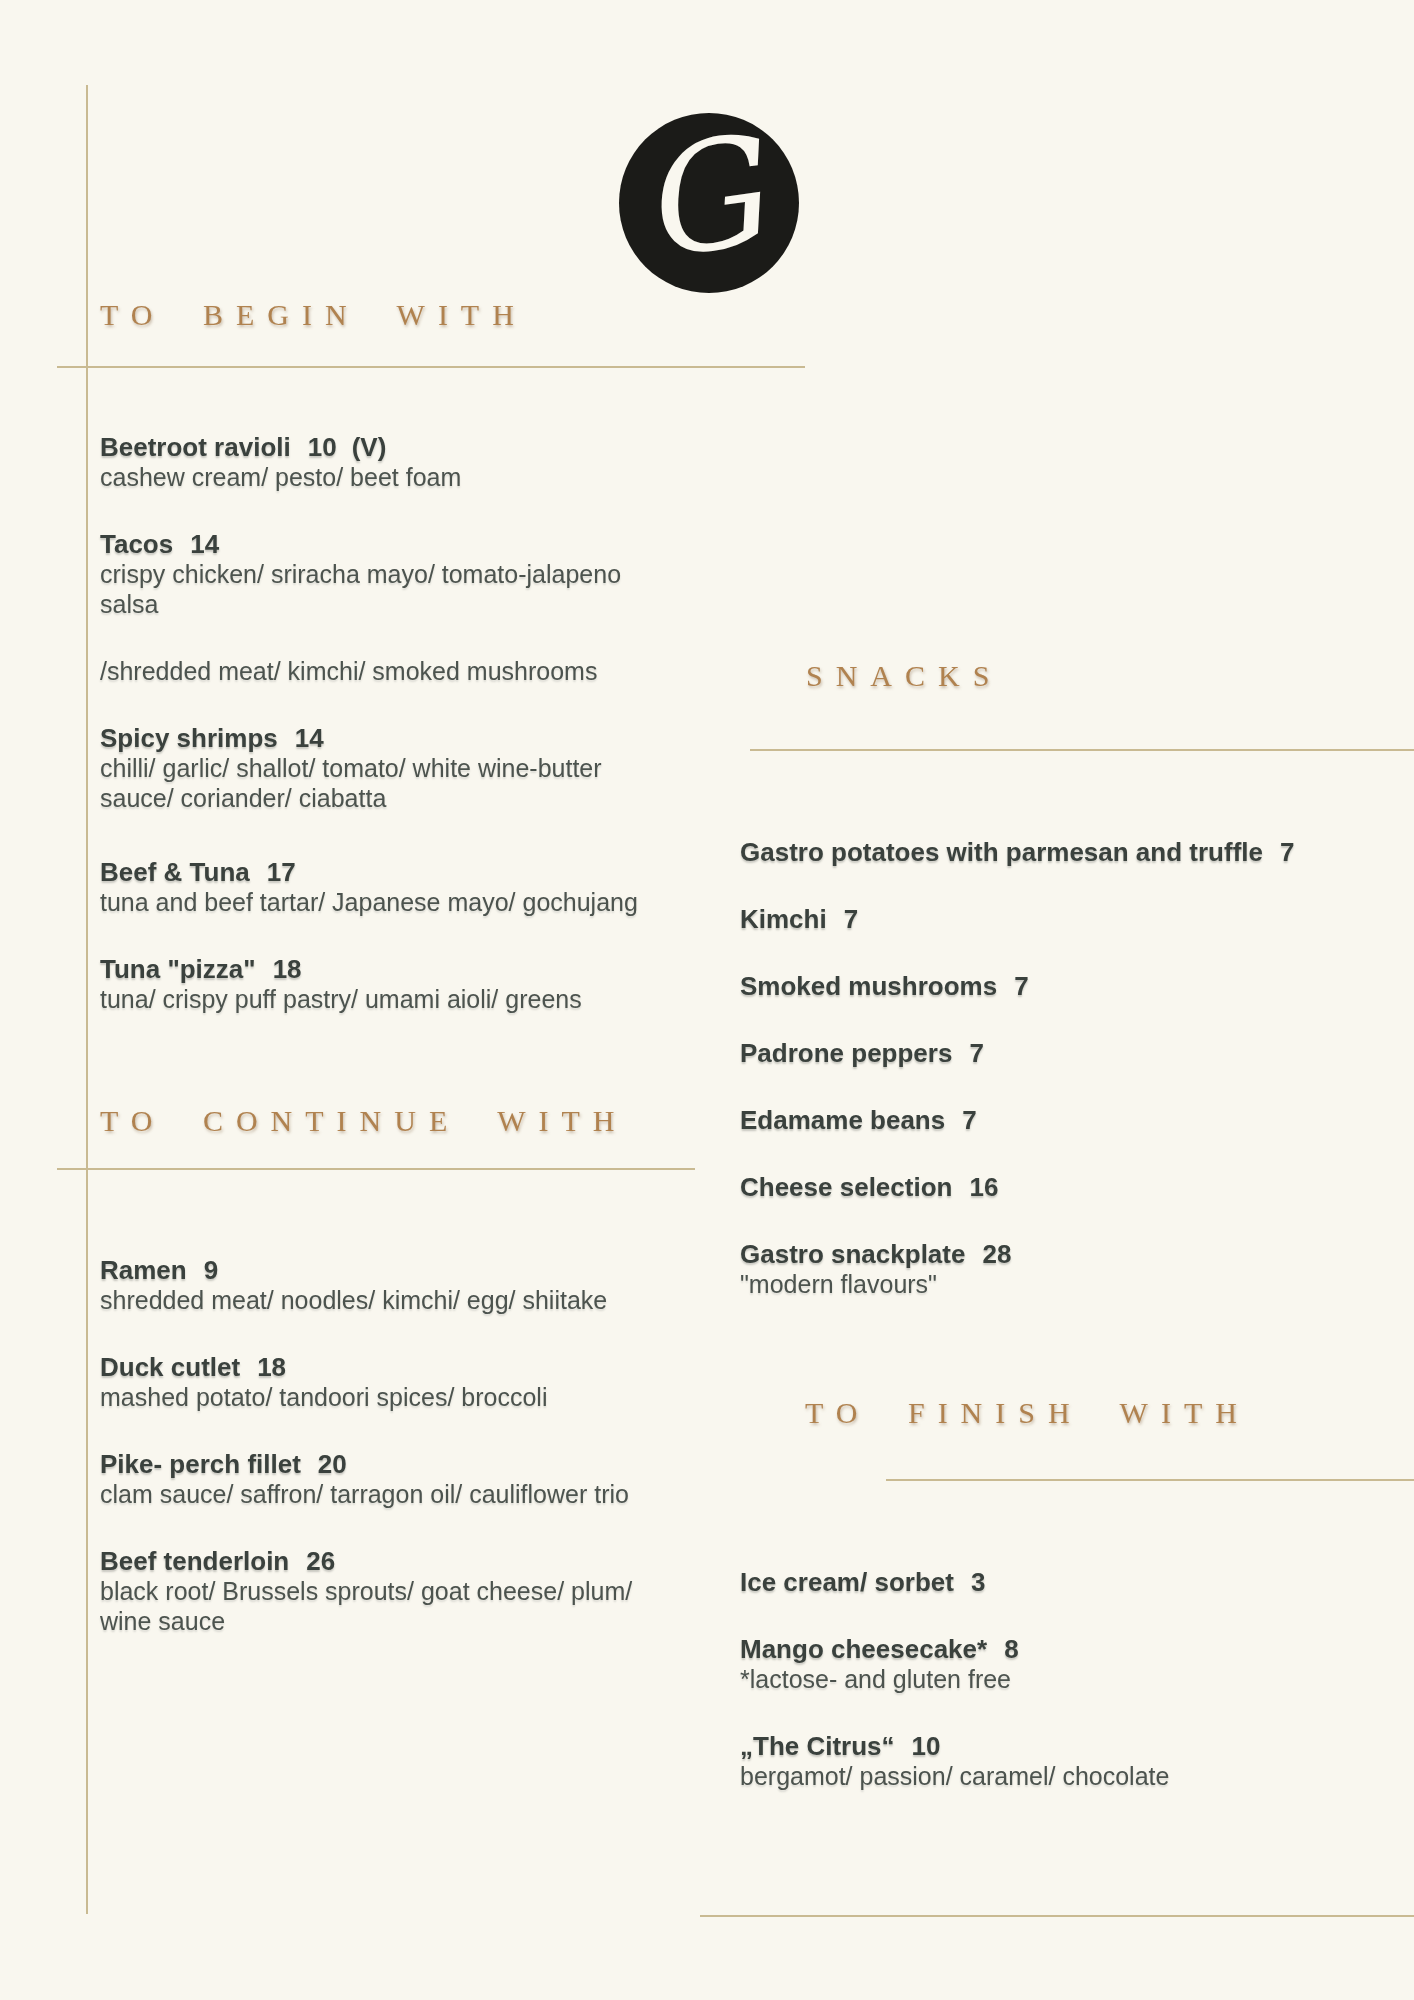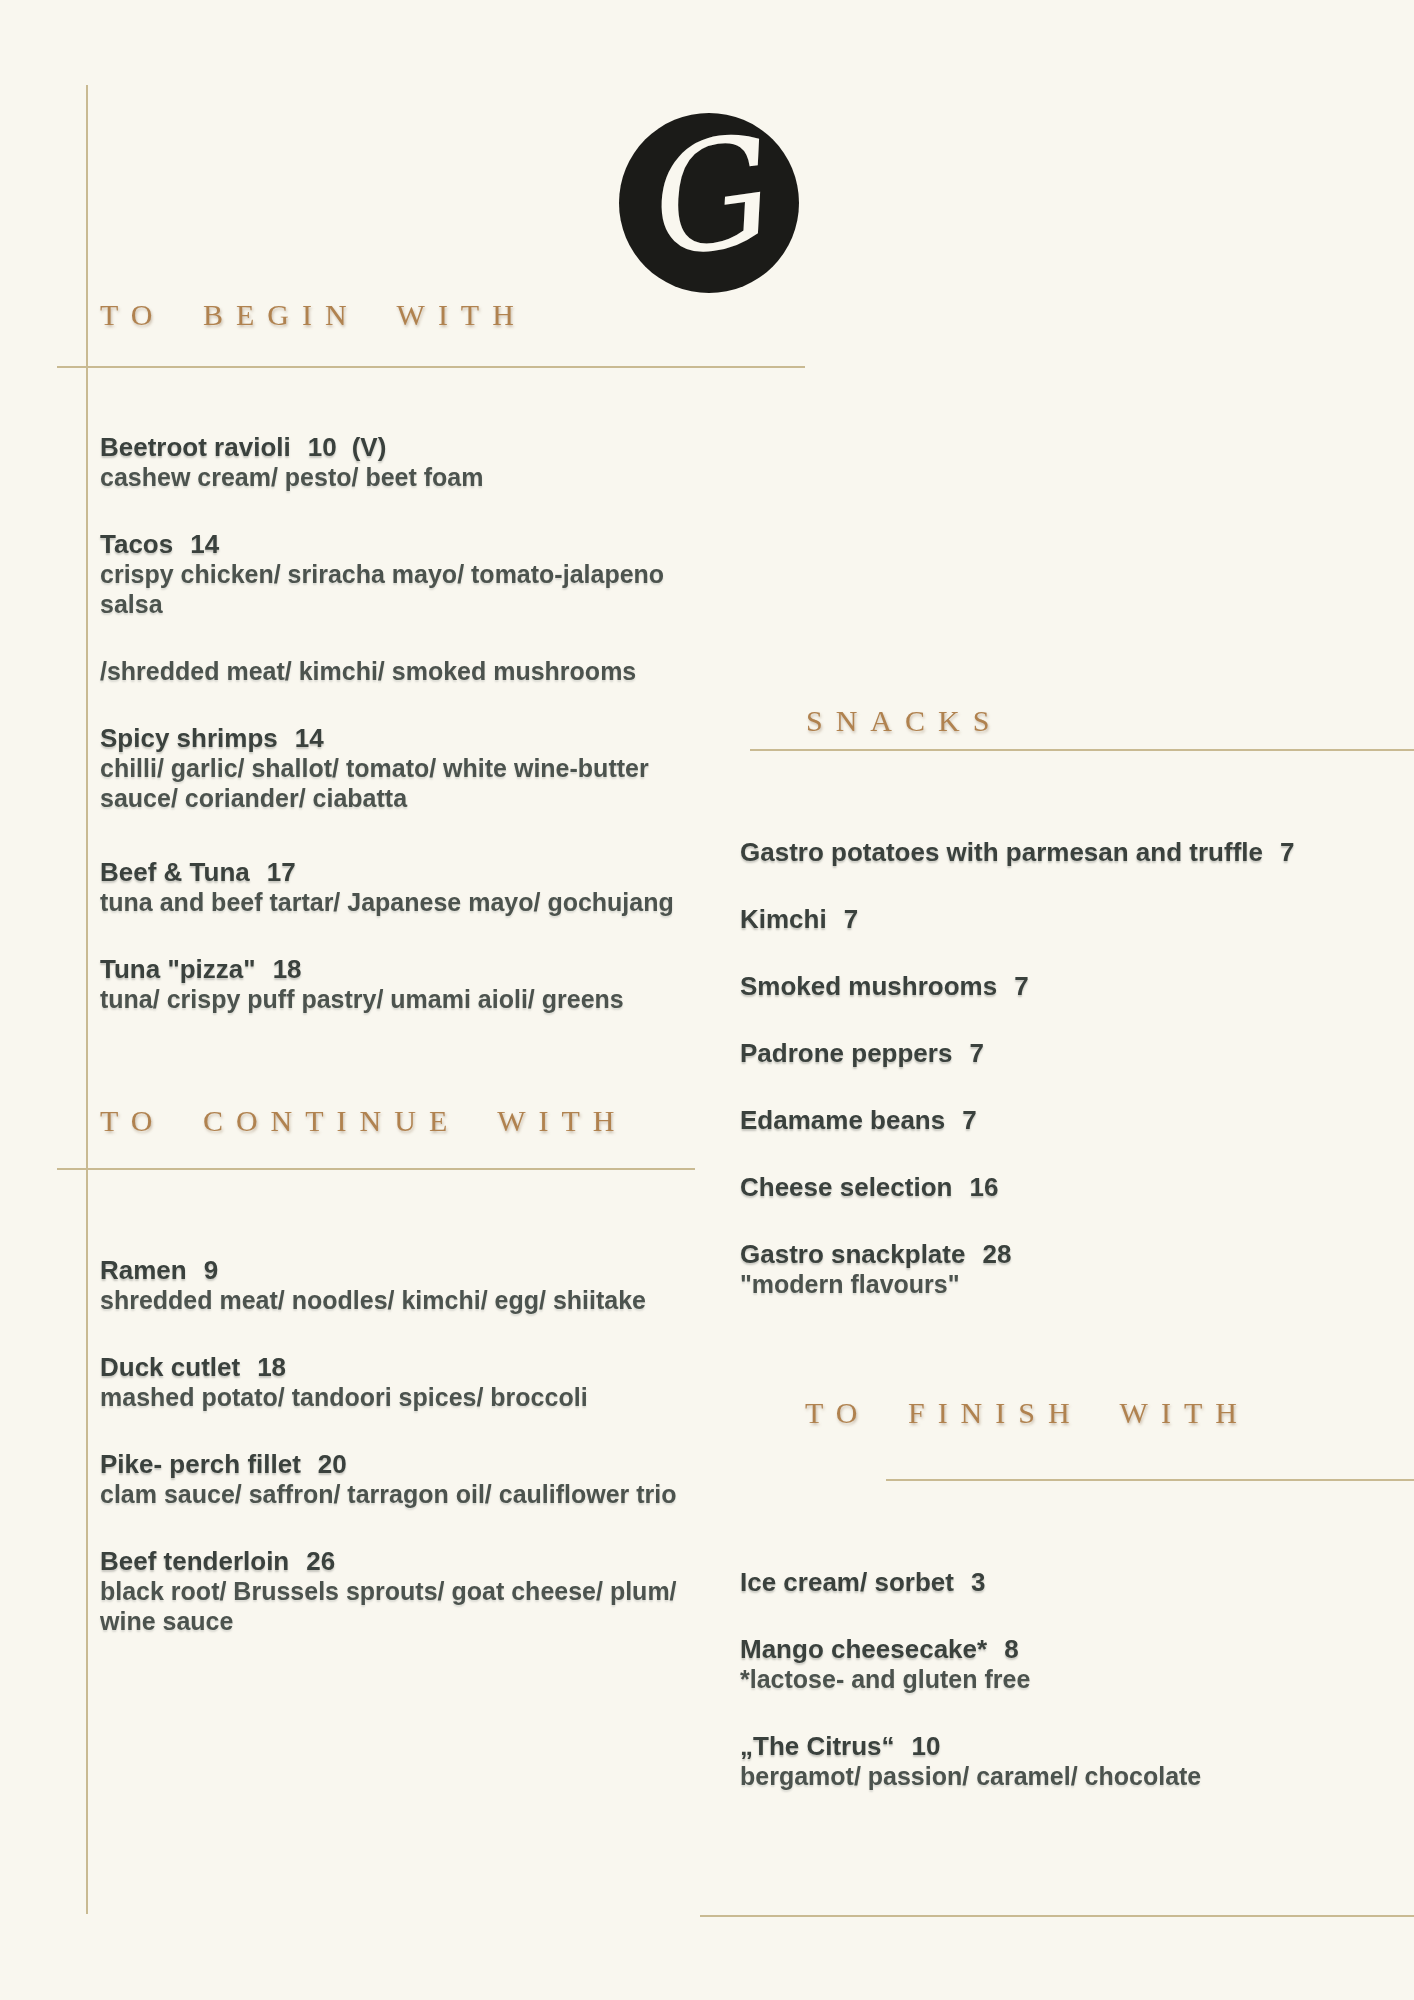--- a/index.html
+++ b/index.html
@@ -37,21 +37,21 @@
     position:absolute;
     font-family:"Liberation Serif","DejaVu Serif",serif;
     font-size:30px;
     letter-spacing:13px;
     word-spacing:17px;
     color:#b0824f;
     text-shadow:1px 2px 3px rgba(110,75,40,0.35);
     white-space:nowrap;
   }
   .title-begin{left:100px;top:298px;font-family:Liberation Serif, serif;}
-  .title-snacks{left:806px;top:704px;text-align:right;}
+  .title-snacks{left:806px;top:659px;text-align:right;}
   .title-continue{left:100px;top:1104px;}
   .title-finish{left:805px;top:1396px;}
   .col{
     position:absolute;
   }
   .col-begin{left:100px;top:395px;width:650px;}
   .col-snacks{left:740px;top:800px;width:660px;}
   .col-continue{left:100px;top:1218px;width:650px;}
   .col-finish{left:740px;top:1530px;width:660px;}
   .item{display:block;margin-top:37px;}
@@ -71,21 +71,21 @@
     font-weight:700;
     color:#3a413d;
     line-height:30px;
     text-shadow:0 2px 2px rgba(50,55,52,0.25);
     white-space:nowrap;
   }
   .price{margin-left:17px;}
   .suffix{margin-left:15px;}
   .desc{
     font-size:25px;
-    font-weight:700;
+    font-weight:400;
     color:#4c534e;
     line-height:30px;
     text-shadow:0 2px 2px rgba(50,55,52,0.15);
     white-space:nowrap;
   }
 </style>
 </head>
 <body>
 
 <div class="canvas">

